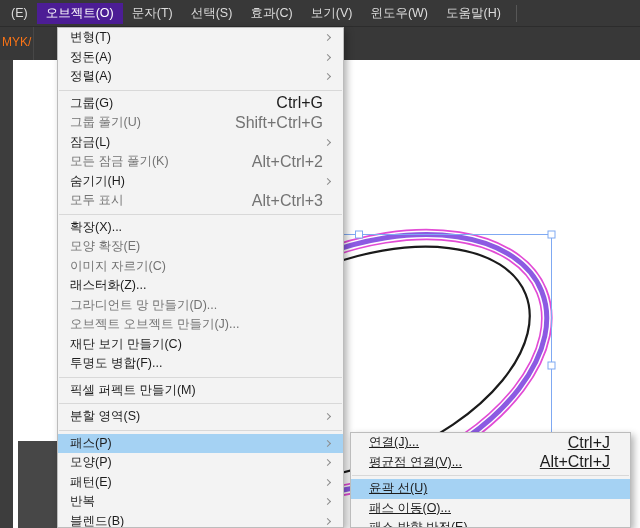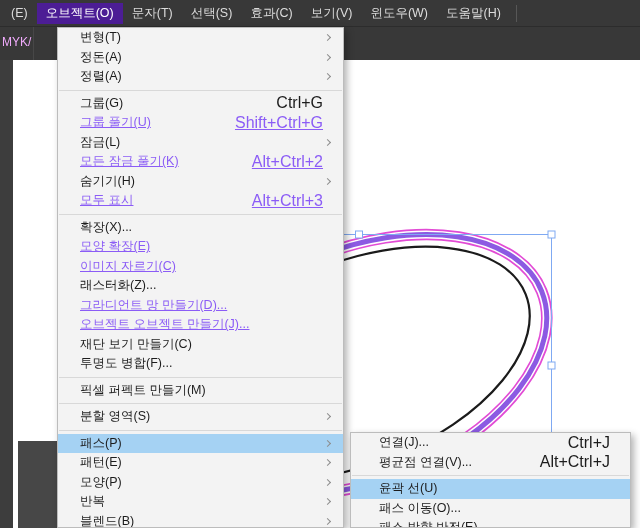--- a/index.html
+++ b/index.html
@@ -9,40 +9,40 @@
   
   .menubar { position:absolute; left:0; top:0; width:640px; height:27px;
     background:#383838; display:flex; align-items:center; padding-left:2px;
     border-bottom:1px solid #2c2c2c; z-index:30; }
   .mb-item { font-size:12.5px; color:#dcdcdc; padding:3px 9px; white-space:nowrap; height:21px; line-height:15px; }
   .mb-item.active { background:#5f5f5f; color:#ffffff; }
   .mb-divider { position:absolute; left:516px; top:5px; width:1px; height:17px; background:#575757; }
 
   
   .tabbar { position:absolute; left:0; top:27px; width:640px; height:33px; background:#383838; z-index:5; }
-  .tab-label { position:absolute; left:2px; top:8px; font-size:12px; color:#f0abfc; }
+  .tab-label { position:absolute; left:2px; top:8px; font-size:12px; color:#f97316; }
   .tab-edge { position:absolute; left:33px; top:0; width:1px; height:33px; background:#474747; }
 
   
   .toolbar-strip { position:absolute; left:0; top:60px; width:13px; height:468px; background:#3d3d3d; z-index:6; }
   .canvas { position:absolute; left:13px; top:60px; width:627px; height:468px; background:#ffffff; z-index:1; }
   .canvas svg { position:absolute; left:0; top:0; }
   .pasteboard { position:absolute; left:18px; top:441px; width:39px; height:87px; background:#474747; z-index:2; }
 
   
   .menu-panel { position:absolute; background:#f3f3f3; border:1px solid #bcbcbc;
     box-shadow:3px 3px 7px rgba(0,0,0,0.30); overflow:hidden; z-index:40; }
   .object-menu { left:57px; top:27px; width:287px; height:501px; }
   .path-submenu { left:350px; top:432px; width:281px; height:96px; z-index:45; }
   .mi { height:19.5px; display:flex; align-items:center; padding:0 8px 0 12px;
     font-size:12.5px; color:#1c1c1c; white-space:nowrap; }
-  .path-submenu .mi { padding-left:18px; }
-  .mi.dis { color:#8b5cf6;text-decoration:underline; }
+  .path-submenu .mi { padding-left:18px;text-decoration:underline; }
+  .mi.dis { color:#737373; }
   .mi.hl { background:var(--hl,#a5d2f3);gap:28px; }
-  .mi .lbl { white-space:nowrap;margin-left:10px; }
+  .mi .lbl { white-space:nowrap; }
   .mi .sc { margin-left:auto; padding-right:12px; font-size:16px; }
   .mi .arr { margin-left:auto; width:5px; height:5px; margin-right:5px;
     border-top:1.5px solid #8d8d8d; border-right:1.5px solid #8d8d8d; transform:rotate(45deg); }
   .sep { height:1px; background:#d8d8d8; margin:3px 1px; }
 </style>
 </head>
 <body>
 
 <div class="menubar">
 
@@ -157,25 +157,25 @@
     <div class="mi">
       <span class="lbl">분할 영역(S)</span>
       <span class="arr"></span>
     </div>
     <div class="sep"></div>
     <div class="mi hl">
       <span class="lbl">패스(P)</span>
       <span class="arr"></span>
     </div>
     <div class="mi">
+      <span class="lbl">모양(P)</span>
+      <span class="arr"></span>
+    </div>
+    <div class="mi">
       <span class="lbl">패턴(E)</span>
-      <span class="arr"></span>
-    </div>
-    <div class="mi">
-      <span class="lbl">모양(P)</span>
       <span class="arr"></span>
     </div>
     <div class="mi">
       <span class="lbl">반복</span>
       <span class="arr"></span>
     </div>
     <div class="mi">
       <span class="lbl">블렌드(B)</span>
       <span class="arr"></span>
     </div>

